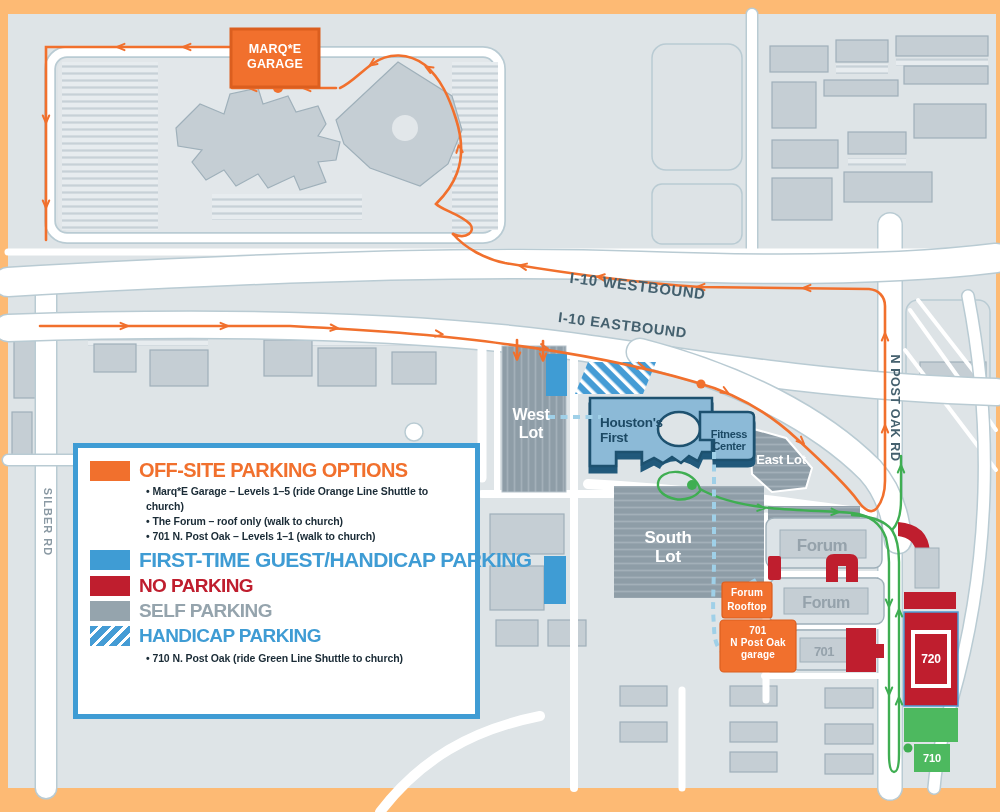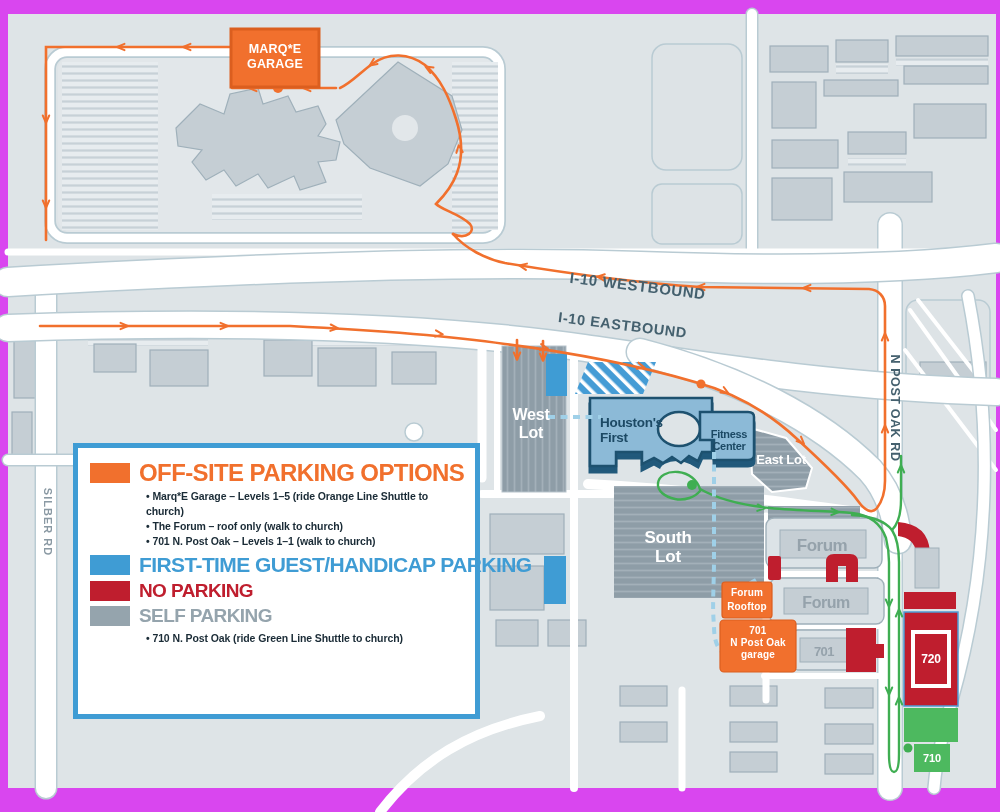--- a/index.html
+++ b/index.html
@@ -1,16 +1,16 @@
 <!DOCTYPE html>
 <html><head>
 <meta charset="utf-8">
 <style>
   html,body{margin:0;padding:0;background:#fff;}
-  .stage{position:relative;width:1000px;height:812px;background:#d946ef;overflow:hidden;
+  .stage{position:relative;width:1000px;height:812px;background:#fdba74;overflow:hidden;
          font-family:"Liberation Sans",sans-serif;}
   .stage svg{position:absolute;left:0;top:0;}
   svg text{font-family:"Liberation Sans",sans-serif;font-weight:bold;}
   .bld{fill:#C5CED4;stroke:#9FB0BA;stroke-width:1.2;}
   .blk{fill:#DDE3E6;stroke:#B9CBD3;stroke-width:1.5;}
   .roadE{stroke:#B9CBD3;fill:none;stroke-linecap:round;}
   .roadW{stroke:#ffffff;fill:none;stroke-linecap:round;}
   .ao{color:#F1702D;}
   .ag{color:#3FAE52;}
   .lotlbl{fill:#ffffff;letter-spacing:-0.2px;}
@@ -18,21 +18,21 @@
   .hwylbl{fill:#44606E;letter-spacing:0.6px;}
   .churchlbl{fill:#1C4964;letter-spacing:-0.3px;}
   .obox{fill:#F1702D;stroke:#DB5E1F;}
   .oboxtxt{fill:#ffffff;letter-spacing:0.2px;}
   
   .legend{position:absolute;left:73px;top:443px;width:407px;height:276px;box-sizing:border-box;
           background:#ffffff;border:5px solid #3F9CD4;padding:8px 10px 6px 12px;}
   .lg-row{display:flex;align-items:center;gap:9px;margin-top:3px;}
   .lg-sw{width:40px;height:20px;flex:0 0 40px;}
   .lg-sw.hatch{background:repeating-linear-gradient(135deg,#459CD5 0 6px,#ffffff 6px 9px);}
-  .lg-title{font-weight:bold;font-size:24px;letter-spacing:-0.6px;white-space:nowrap;}
+  .lg-title{font-weight:bold;font-size:20px;letter-spacing:-0.6px;white-space:nowrap;}
   .lg-bullets{margin:2px 0 4px 56px;}
   .lg-bullet{font-weight:bold;font-size:10.5px;color:#1A2B36;line-height:1.42;letter-spacing:-0.1px;}
   .lg-bullet-last{margin:4px 0 0 56px;}
 </style>
 </head>
 <body>
 
 <div class="stage">
 <svg width="1000" height="812" viewBox="0 0 1000 812">
   <defs>
@@ -314,15 +314,19 @@
       <div class="lg-title" style="color:#3F9CD4;font-size:21px">FIRST-TIME GUEST/HANDICAP PARKING</div>
     </div>
     <div class="lg-row">
       <div class="lg-sw" style="background:#BF1E2E"></div>
       <div class="lg-title" style="color:#BF1E2E;font-size:19px">NO PARKING</div>
     </div>
     <div class="lg-row">
       <div class="lg-sw" style="background:#95A4AD"></div>
       <div class="lg-title" style="color:#95A4AD;font-size:19px">SELF PARKING</div>
     </div>
+    <div class="lg-row">
+      <div class="lg-sw hatch"></div>
+      <div class="lg-title" style="color:#3F9CD4;font-size:19px">HANDICAP PARKING</div>
+    </div>
     <div class="lg-bullet lg-bullet-last">• 710 N. Post Oak (ride Green Line Shuttle to church)</div>
   </div>
 </div>
 
 </body></html>

